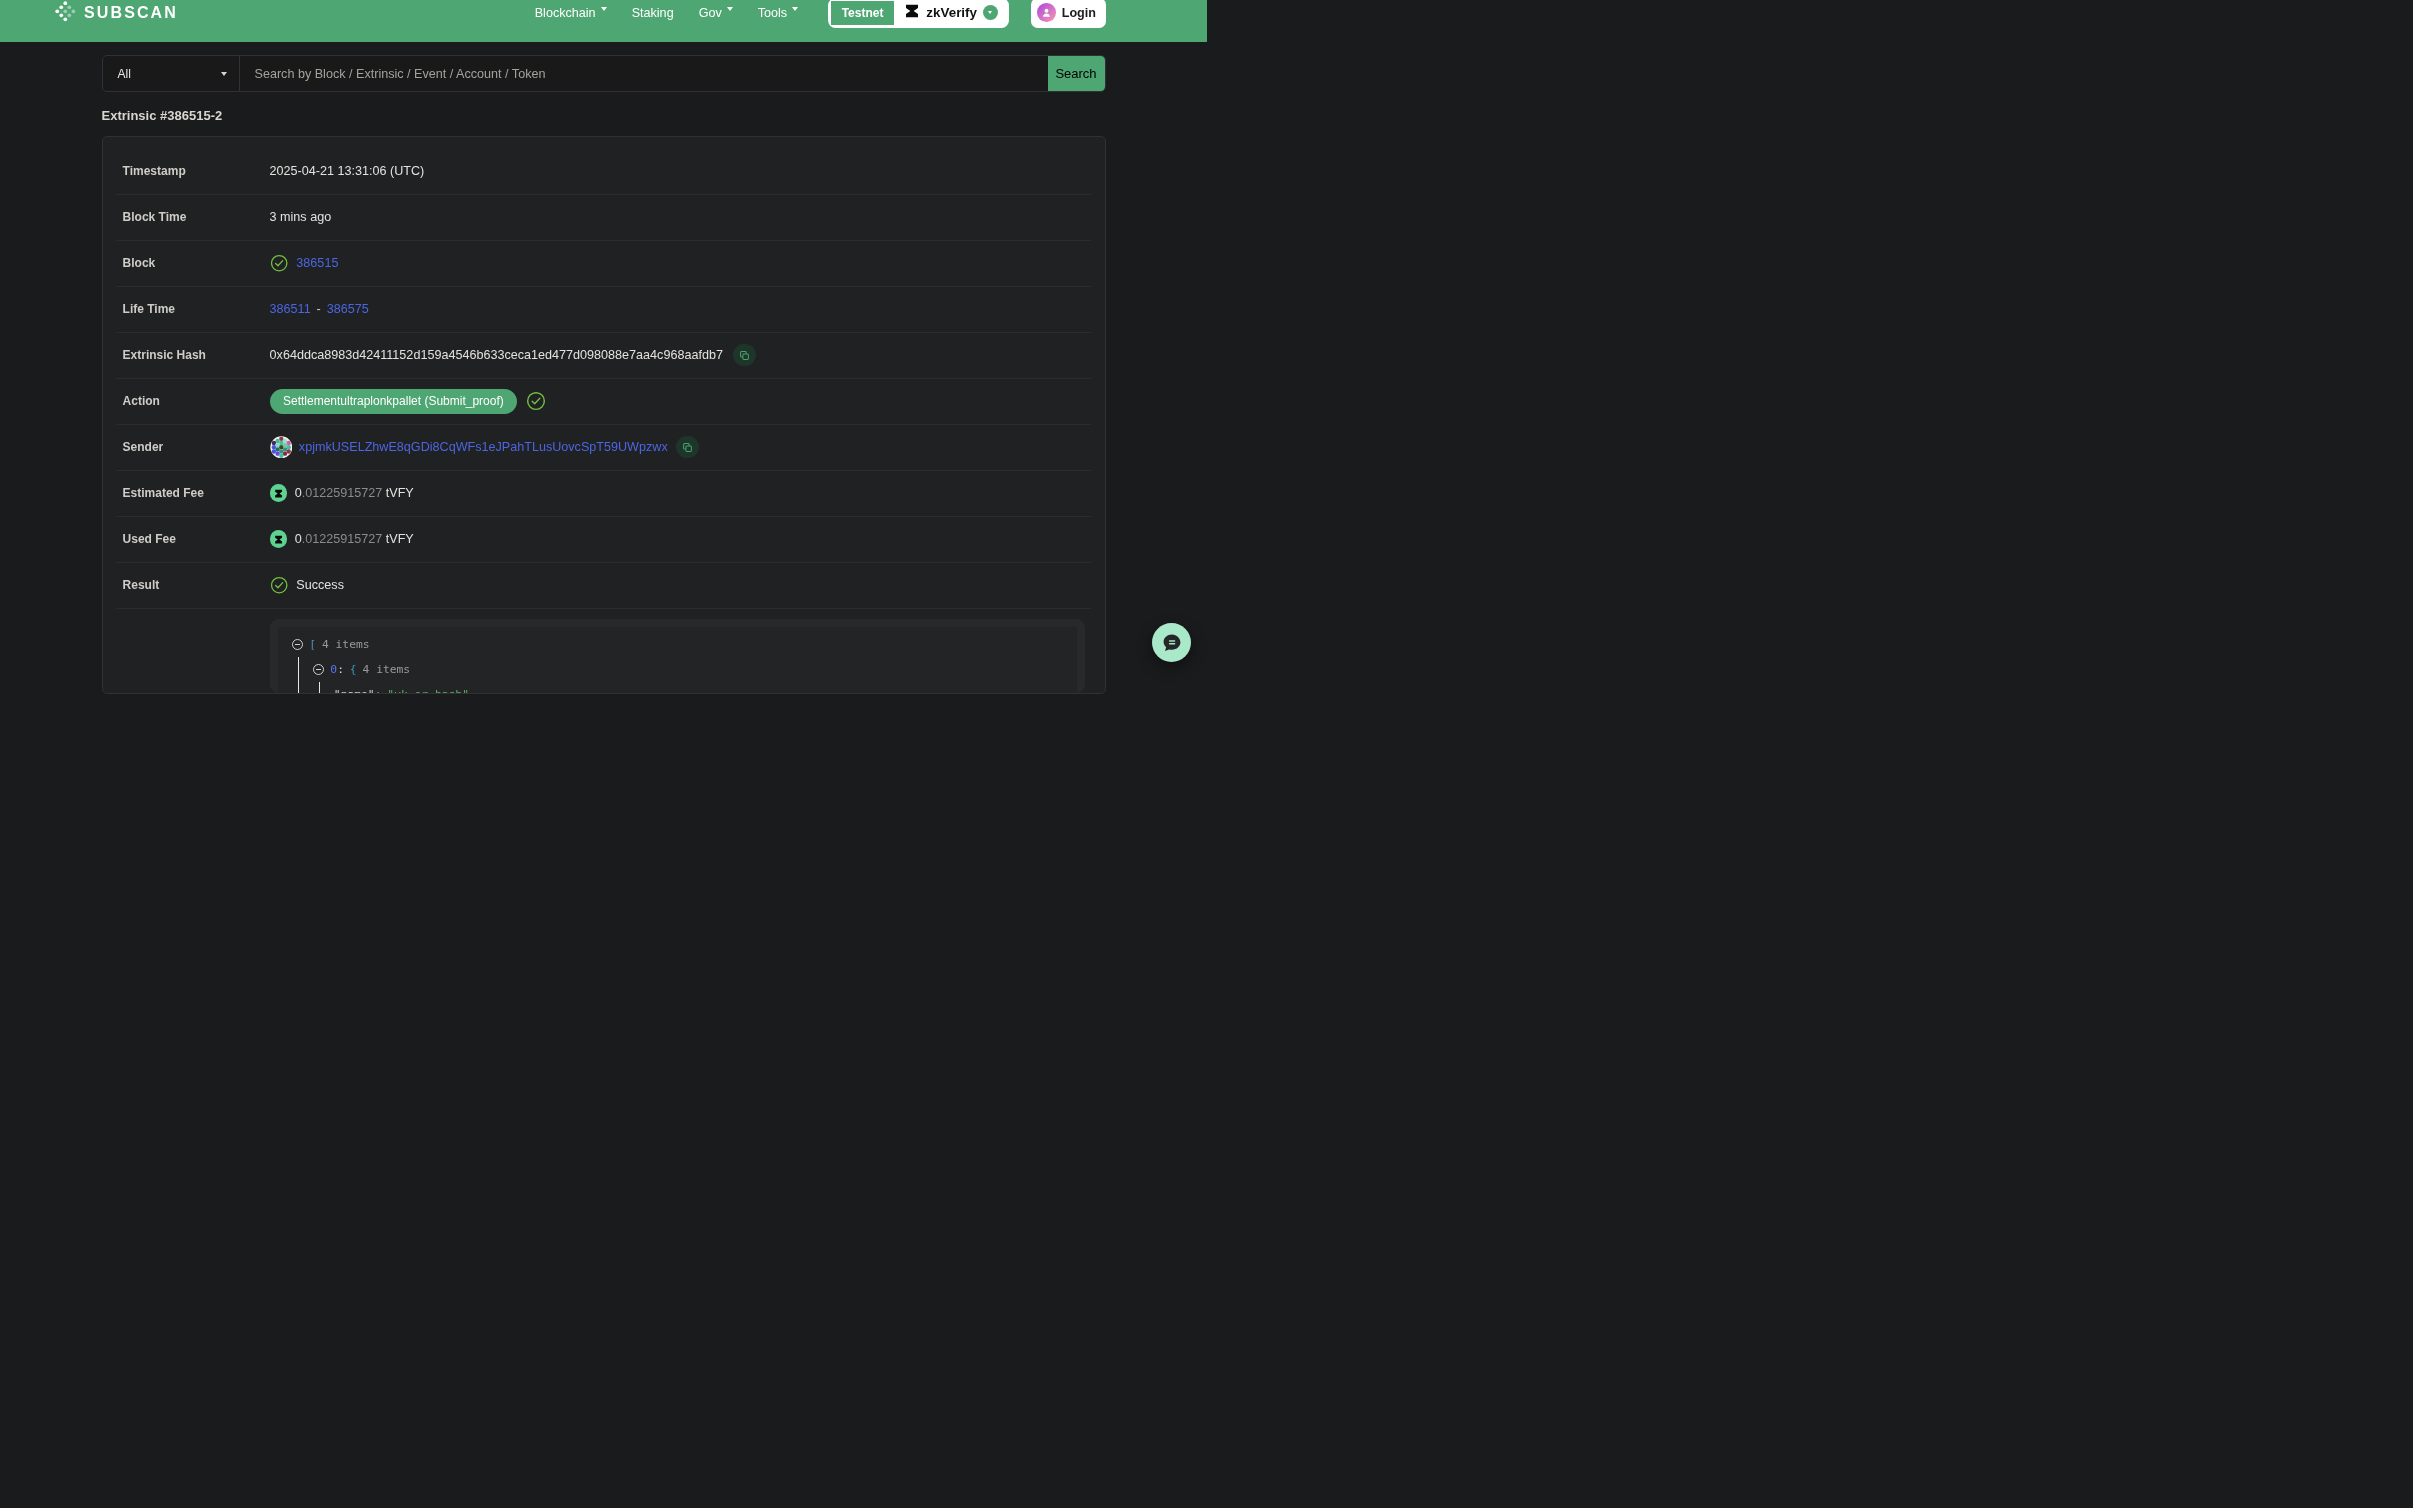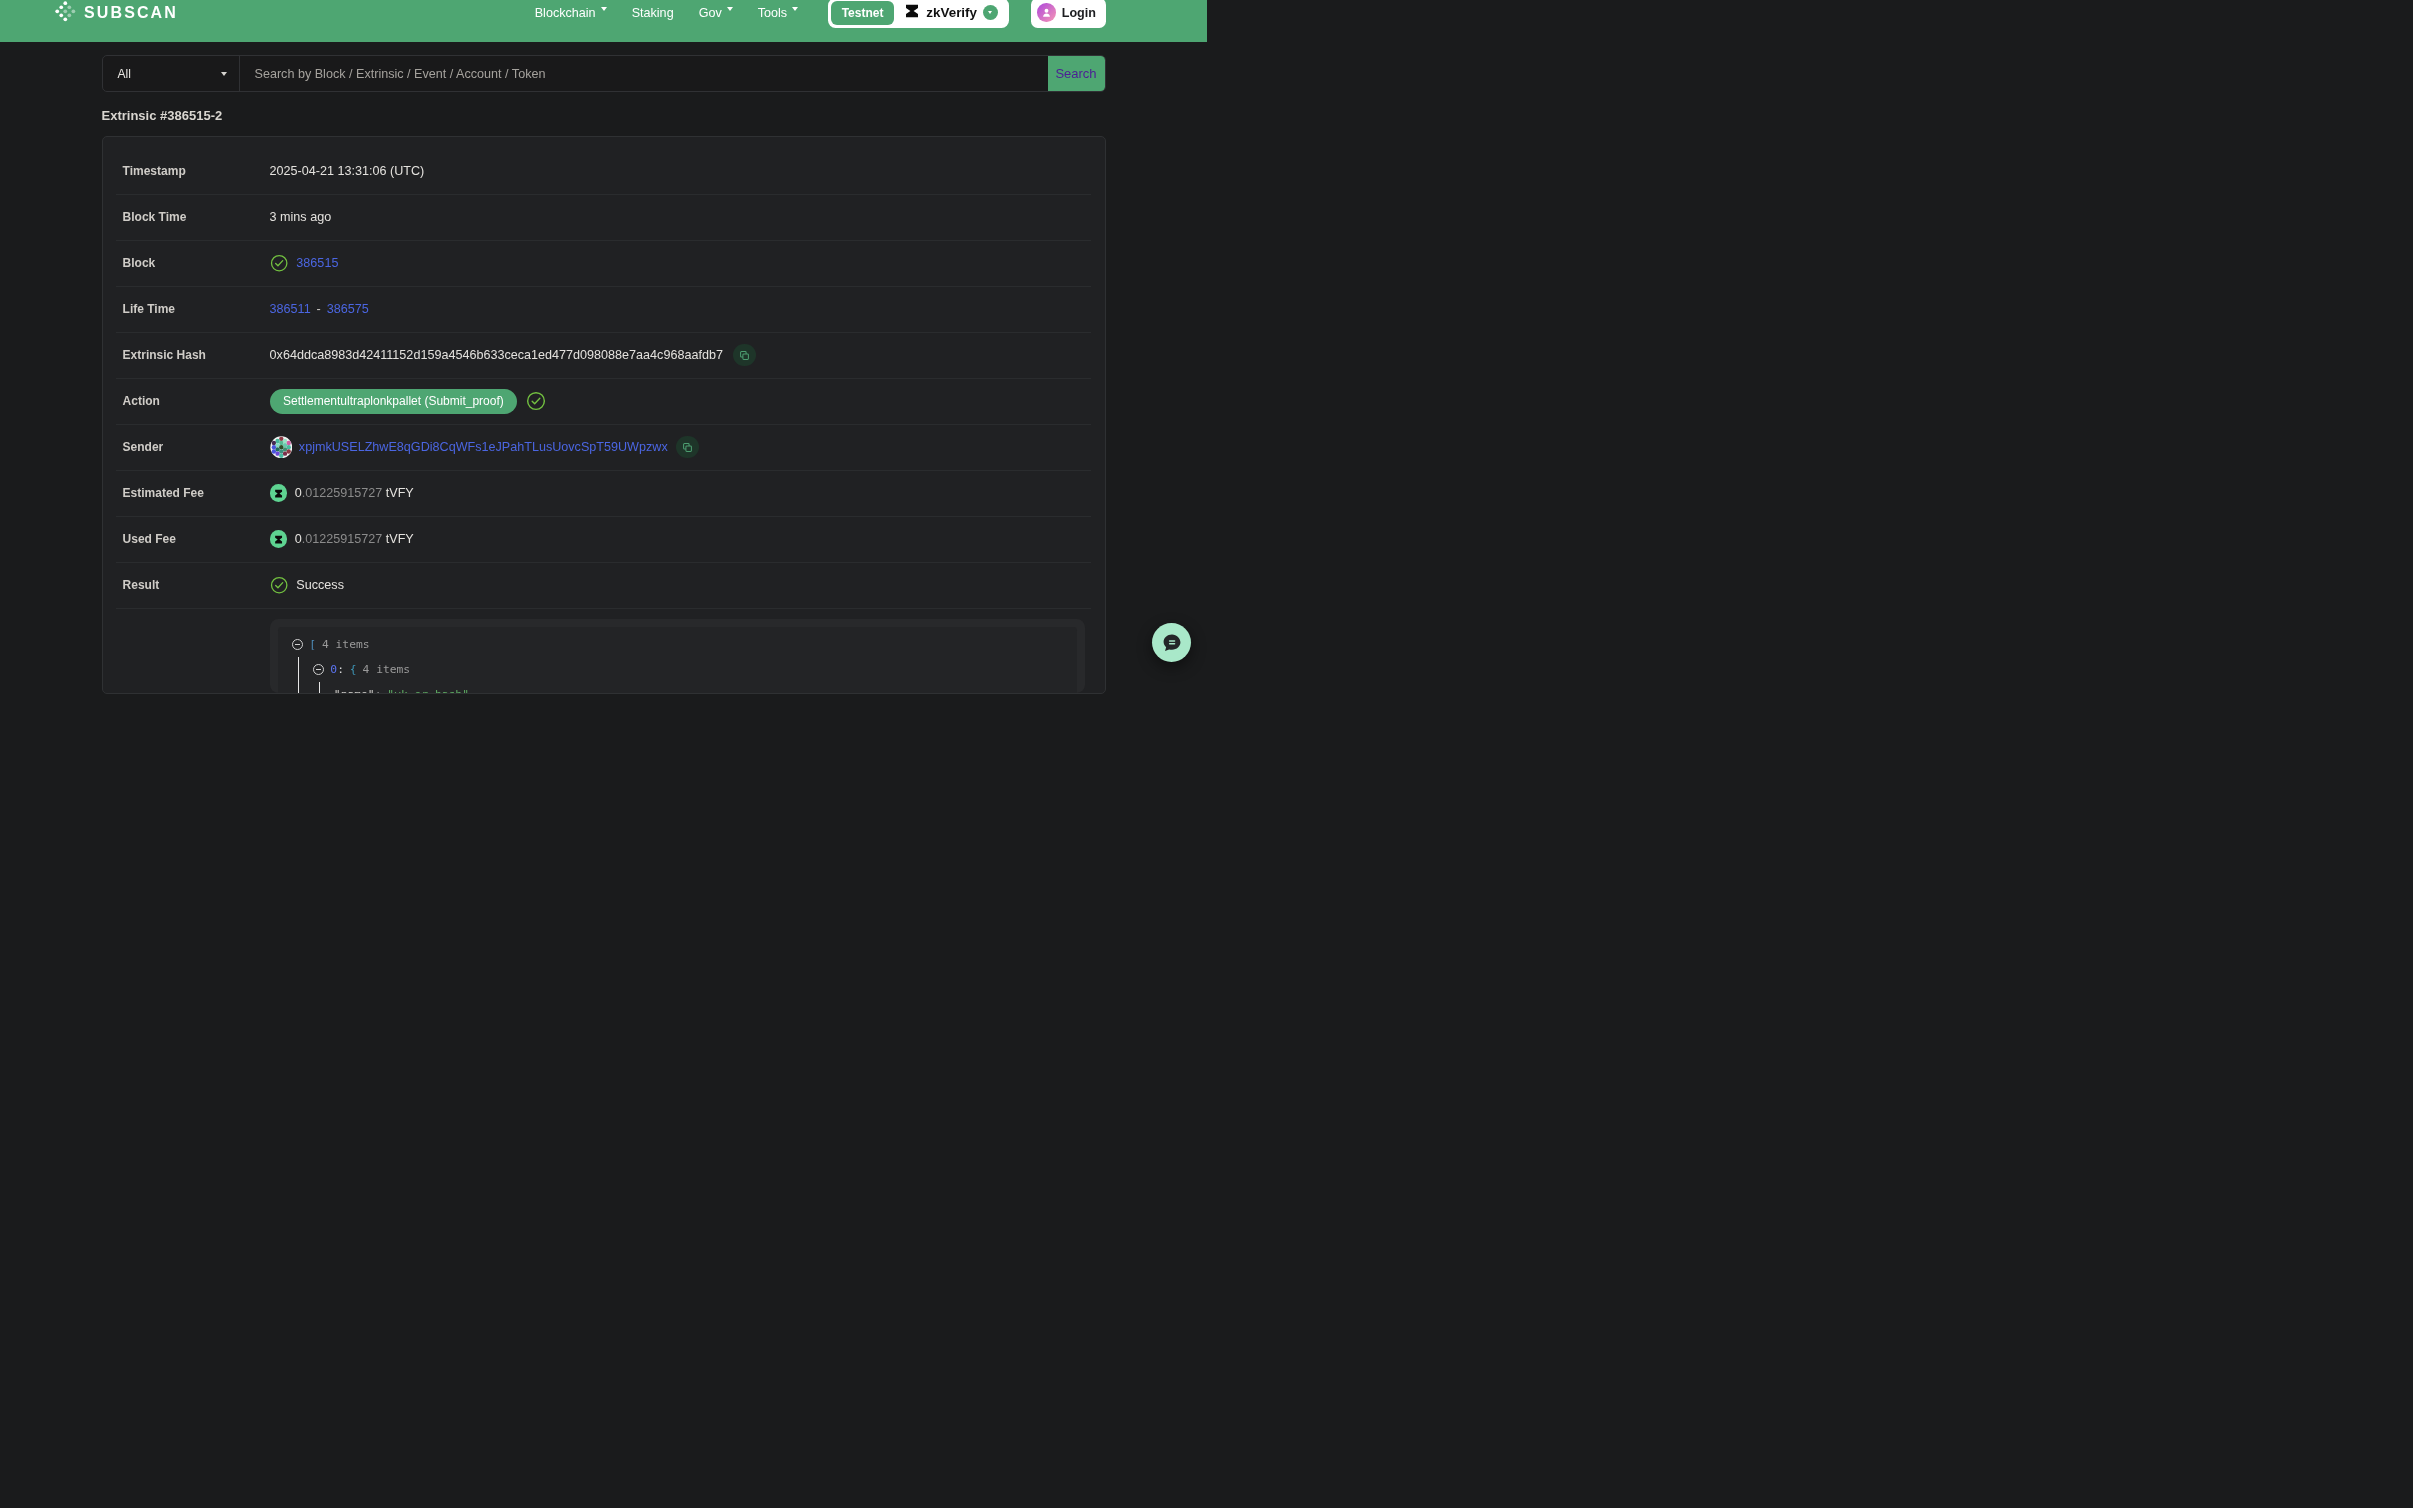--- a/index.html
+++ b/index.html
@@ -12,21 +12,21 @@
   .brand { display:flex; align-items:center; gap:7.5px; }
   .brand-text { color:#fff; font-size:16px; font-weight:700; letter-spacing:2.1px; }
   .nav { margin-left:auto; display:flex; align-items:center; gap:25px; margin-right:30px; }
   .nav-item { display:flex; gap:5px; color:#fff; font-size:12.6px; cursor:pointer; }
   .caret-white { width:0; height:0; border-left:3.8px solid transparent;
     border-right:3.8px solid transparent; border-top:4.2px solid #fff; margin-top:1.7px; }
 
   .network-pill { background:#fff; border-radius:7.5px; display:flex; align-items:center;
     padding:2.5px; margin-right:22px; height:30px; }
   .env-chip { background:#4ea672; color:#fff; font-size:12px; font-weight:600;
-    border-radius:6px; padding:5px 11px; }
+    border-radius:0; padding:5px 11px; }
   .chain-part { display:flex; align-items:center; gap:5.9px; padding:0 8.4px 0 10px; }
   .chain-name { color:#111; font-size:13.4px; font-weight:700; }
   .chev-circle { width:15px; height:15px; border-radius:50%; background:#4ea672;
     display:flex; align-items:center; justify-content:center; }
   .chev-circle .caret-white { border-left-width:2.9px; border-right-width:2.9px; border-top-width:3.4px; margin-top:0.8px; }
 
   .login-btn { background:#fff; border-radius:6.7px; height:30px; display:flex;
     align-items:center; gap:5.9px; padding:0 10px 0 6.7px; cursor:pointer; }
   .avatar-circle { width:18.4px; height:18.4px; border-radius:50%;
     background:linear-gradient(135deg,#b44fd8 10%,#f090b8 90%);
@@ -41,21 +41,21 @@
     border-radius:5px; background:#19191a; }
   .search-select { width:137px; display:flex; align-items:center; justify-content:space-between;
     padding:0 11.7px 0 15px; border-right:0.8px solid #303134; cursor:pointer; }
   .search-select-value { color:#e8e6e2; font-size:12px; }
   .caret-gray { width:0; height:0; border-left:3.8px solid transparent;
     border-right:3.8px solid transparent; border-top:4.2px solid #d6d4d0; }
   .search-input { flex:1; background:transparent; border:none; outline:none;
     color:#e8e6e2; font-size:12.6px; padding:0 15px; font-family:"Liberation Sans",sans-serif; }
   .search-input::placeholder { color:#a5a29d; }
   .search-btn { width:57px; background:#4ea672; border:none; border-radius:0 4.2px 4.2px 0;
-    color:#4c1d95; font-size:13px; font-weight:500; cursor:pointer;
+    color:#000000; font-size:13px; font-weight:500; cursor:pointer;
     font-family:"Liberation Sans",sans-serif; }
 
   
   .page-title { margin-top:16px; color:#d9d6d0; font-size:13px; font-weight:700; }
 
   
   .card { margin-top:12.6px; background:#202123; border:0.8px solid #2f3133; border-radius:5px;
     padding:11.7px 0 0 0; }
   .drow { margin:0 13.4px; padding-left:6.7px; min-height:46px; display:flex; align-items:center;
     border-bottom:0.8px solid #2a2c2e; }

